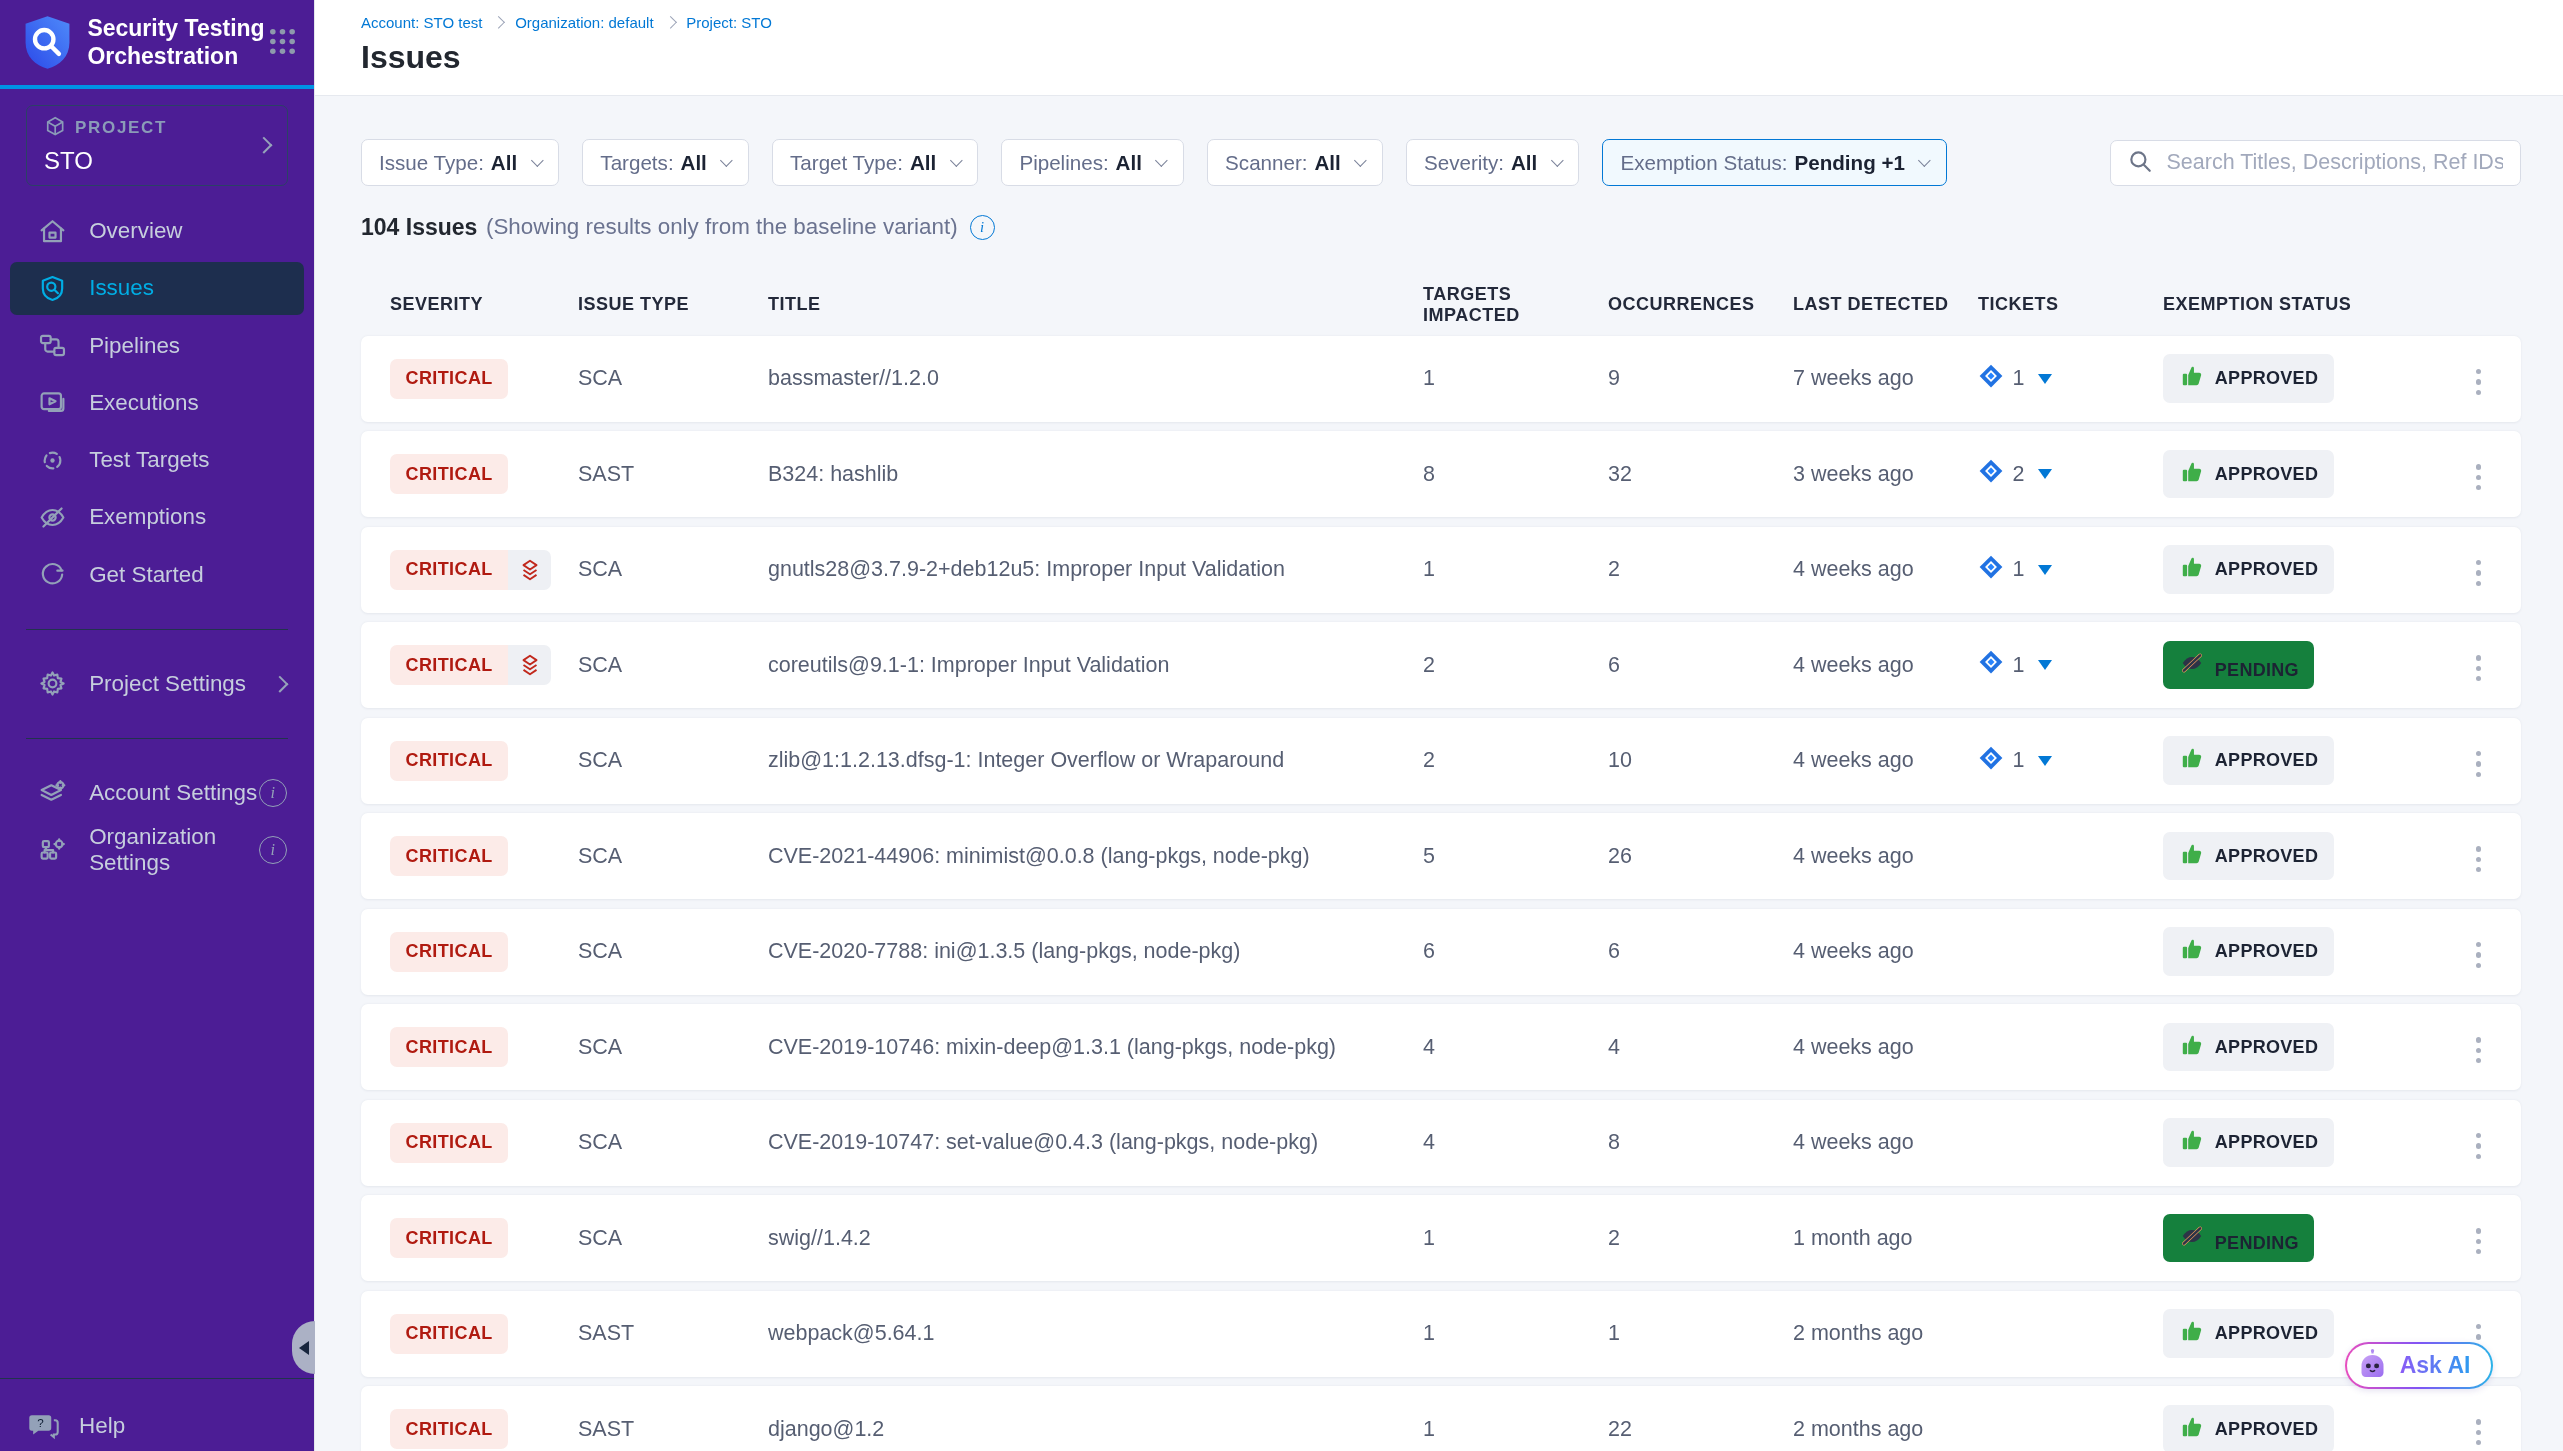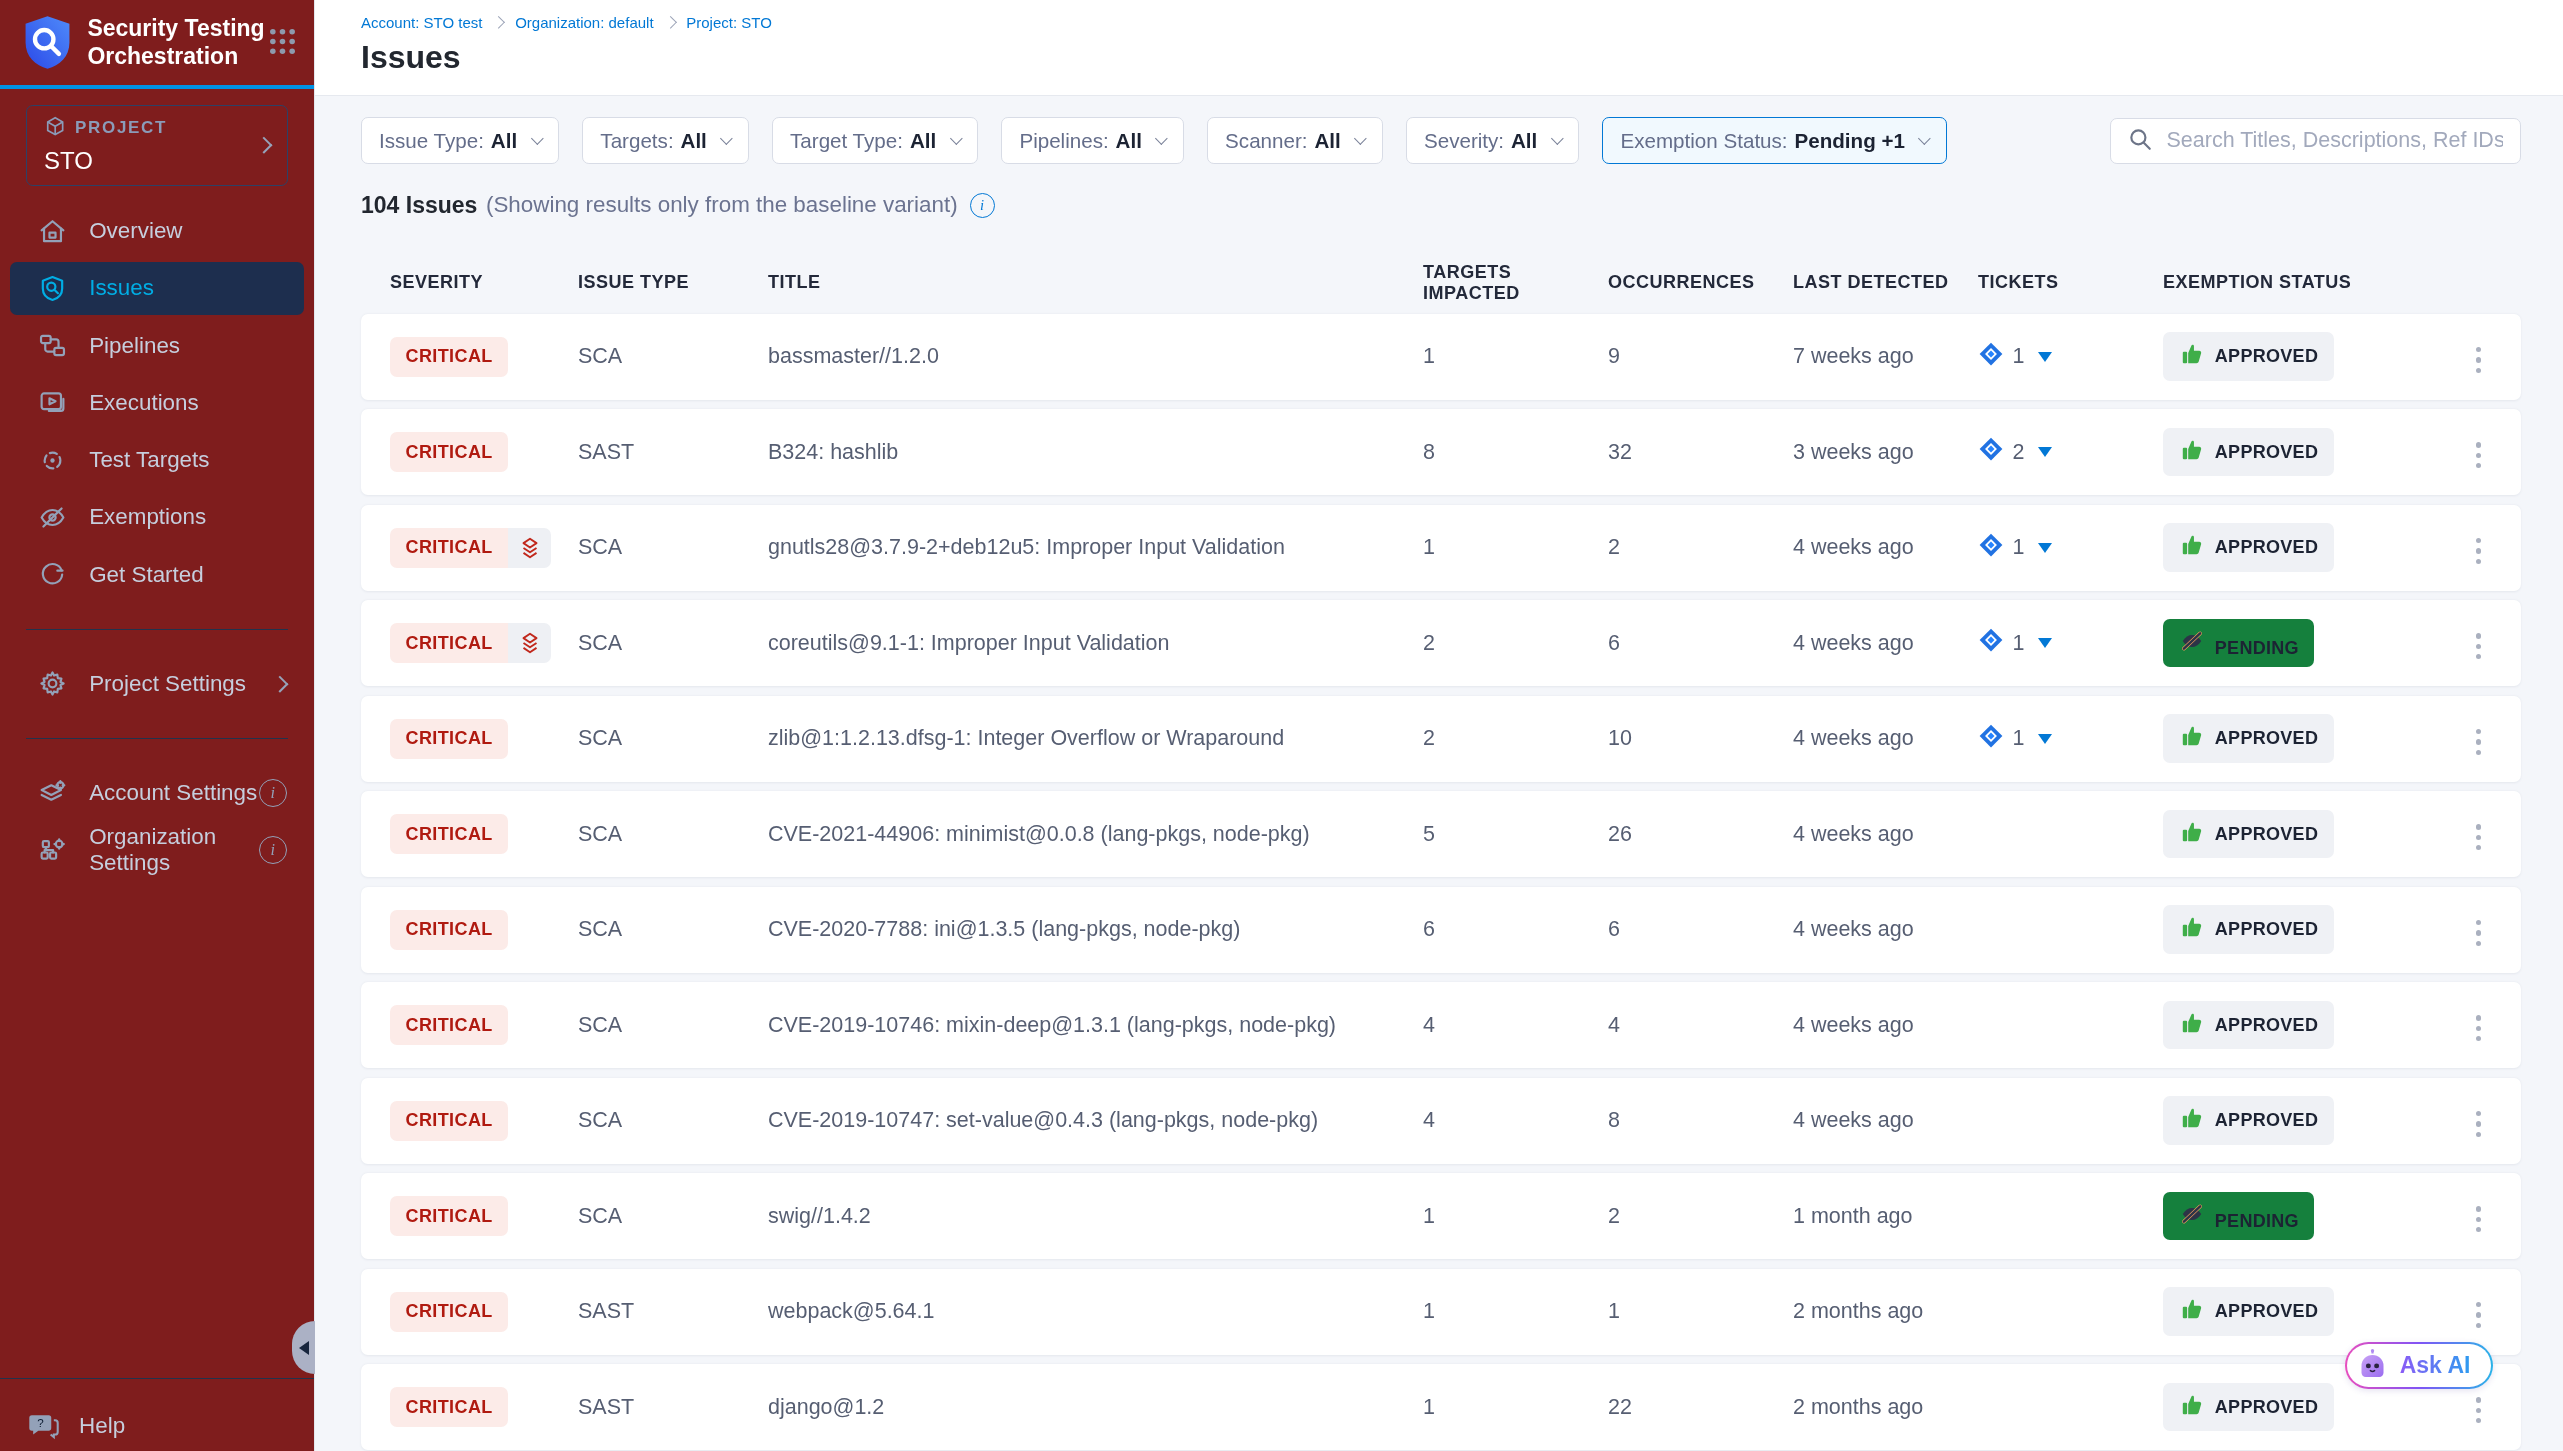--- a/index.html
+++ b/index.html
@@ -1,20 +1,20 @@
 <!DOCTYPE html>
 <html style="font-size:13.8px"><head>
 <meta charset="utf-8">
 <style>
   html,body{margin:0;padding:0;background:#e9ebf0;}
   .app{position:relative;width:2563px;height:1452px;overflow:hidden;
        font-family:"Liberation Sans","DejaVu Sans",sans-serif;background:#f4f6fa;}
 
   
-  .sidebar{position:absolute;left:0;top:0;width:314px;height:1452px;background:#7f1d1d;color:#c6cedd;}
+  .sidebar{position:absolute;left:0;top:0;width:314px;height:1452px;background:#4c1d95;color:#c6cedd;}
   .logo-row{display:flex;align-items:center;height:85px;padding:0 17px 0 20.6px;border-bottom:4.3px solid #0092e4;}
   .logo-shield{width:53px;height:57px;flex:0 0 auto;}
   .app-title{flex:1;margin-left:13.8px;color:#fff;font-size:23px;font-weight:700;line-height:1.18;}
   .grid-icon{flex:0 0 auto;cursor:pointer;}
   .project-card{margin:15.5px 26px 0 26px;height:79px;border:0.9px solid #2c4166;border-radius:6.9px;
                 display:flex;align-items:center;padding:0 17px;cursor:pointer;position:relative;}
   .project-meta{flex:1;margin-left:0;}
   .project-label-row{display:flex;align-items:center;gap:8.6px;color:#8b9bb8;font-size:17px;letter-spacing:1.7px;font-weight:700;}
   .project-name{color:#fff;font-size:24px;margin-top:5.2px;}
   .chev{display:inline-block;width:10.3px;height:10.3px;border-right:2.2px solid #96a3ba;border-bottom:2.2px solid #96a3ba;}
@@ -47,21 +47,21 @@
 
   
   .main{position:absolute;left:314px;top:0;width:2249px;height:1452px;background:#f4f6fa;border-left:0.9px solid #e3e6ec;}
   .page-header{height:96px;background:#fff;border-bottom:0.9px solid #e6e9ef;padding:13.8px 0 0 46px;box-sizing:border-box;}
   .breadcrumb{font-size:15px;display:flex;align-items:center;gap:12px;}
   .breadcrumb a{color:#0278d5;text-decoration:none;cursor:pointer;}
   .crumb-sep{width:7.7px;height:7.7px;border-right:1.7px solid #9ba3b7;border-bottom:1.7px solid #9ba3b7;transform:rotate(-45deg);display:inline-block;}
   .page-title{font-size:32px;font-weight:700;color:#22272f;margin-top:8.6px;}
 
   .content{padding:0 43px 0 46px;}
-  .filters{display:flex;align-items:center;margin-top:21px;}
+  .filters{display:flex;align-items:center;margin-top:43px;}
   .pill{height:45px;background:#fff;border:0.9px solid #d8dce6;border-radius:6.9px;display:flex;align-items:center;
         padding:0 17px;margin-right:23px;cursor:pointer;white-space:nowrap;}
   .pill .f-label{font-size:20.6px;color:#646d8a;margin-right:6.9px;}
   .pill .f-value{font-size:20.6px;color:#1c2333;font-weight:600;}
   .pill .chev{width:7.7px;height:7.7px;border-color:#7a8299;border-width:1.7px;margin-left:15.5px;}
   .pill.active-filter{border:1.7px solid #0278d5;background:#f1f9fe;margin-right:0;}
   .searchbox{margin-left:auto;width:411px;height:46px;background:#fff;border:0.9px solid #d8dce6;border-radius:6.9px;
              display:flex;align-items:center;padding:0 15.5px;box-sizing:border-box;}
   .searchbox input{border:none;outline:none;background:transparent;font-size:21.5px;color:#3a4154;width:100%;margin-left:12px;
                    font-family:"Liberation Sans","DejaVu Sans",sans-serif;}

